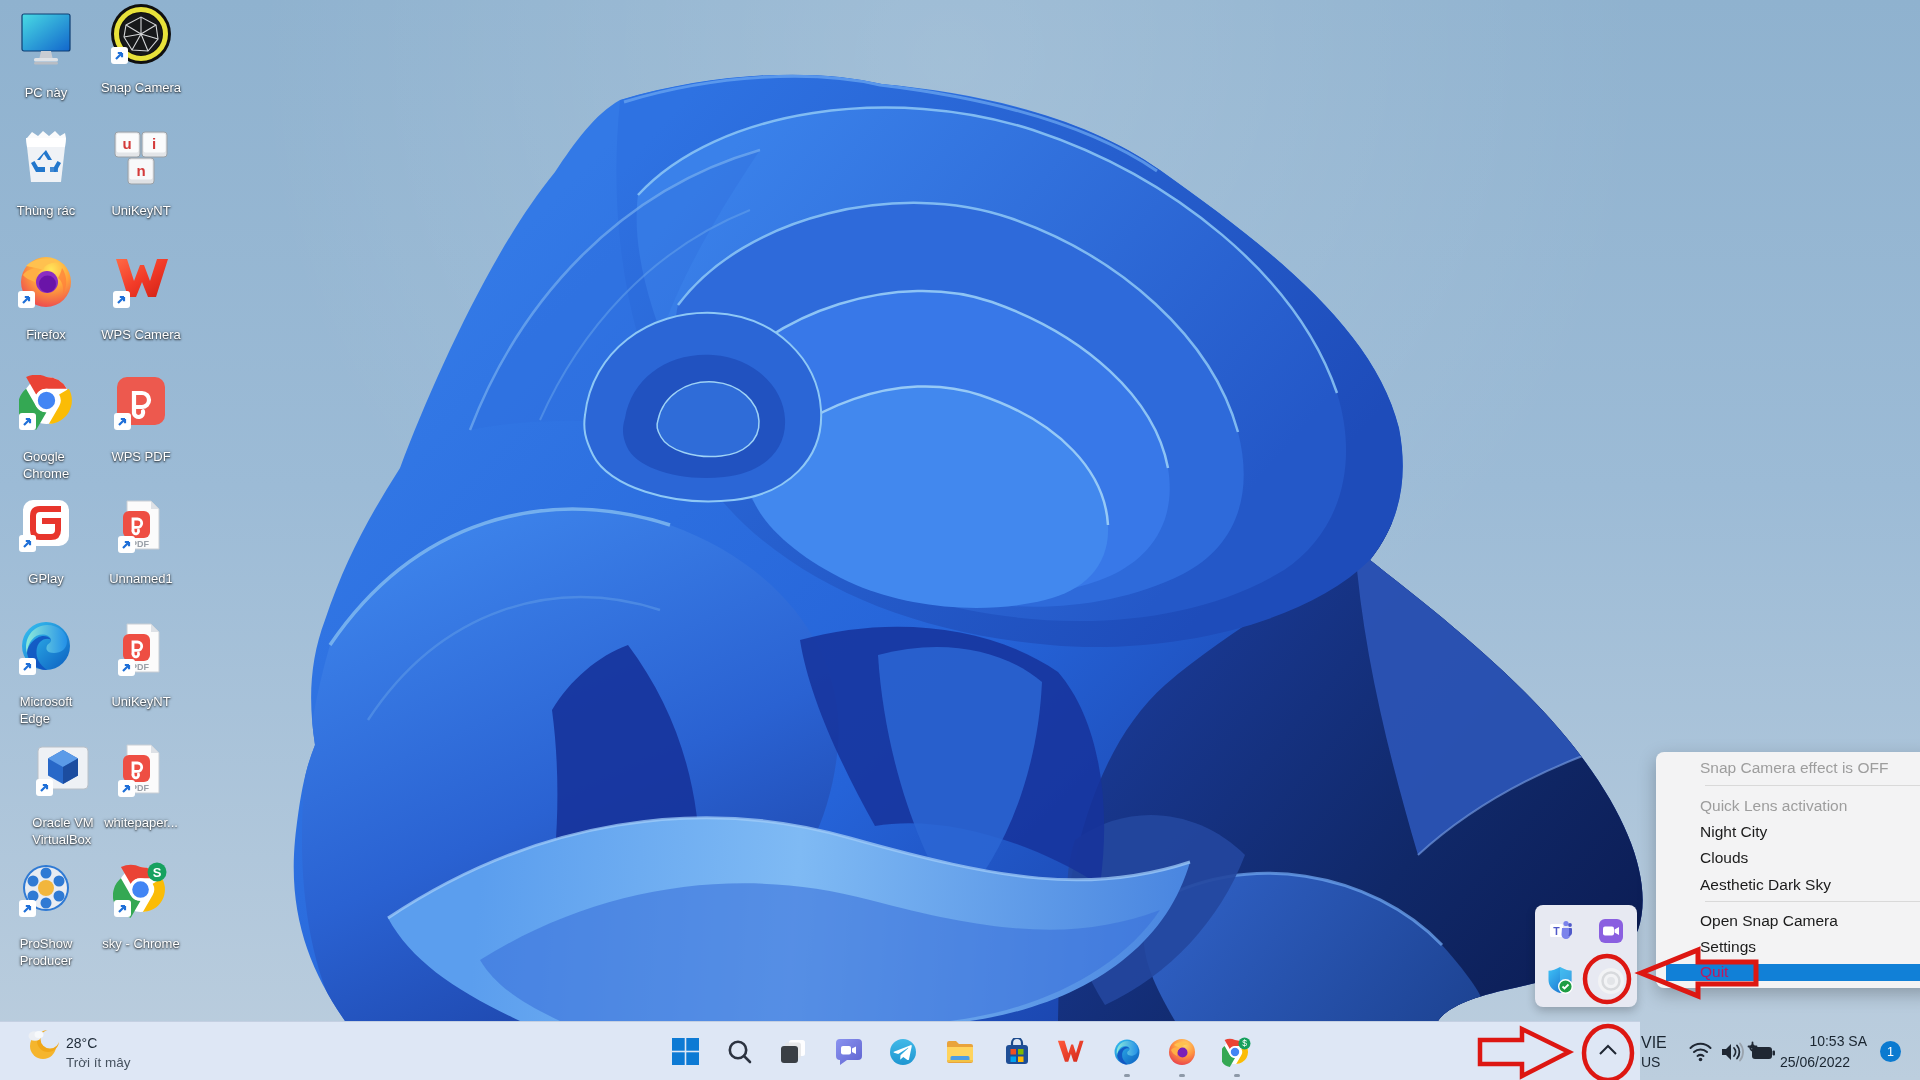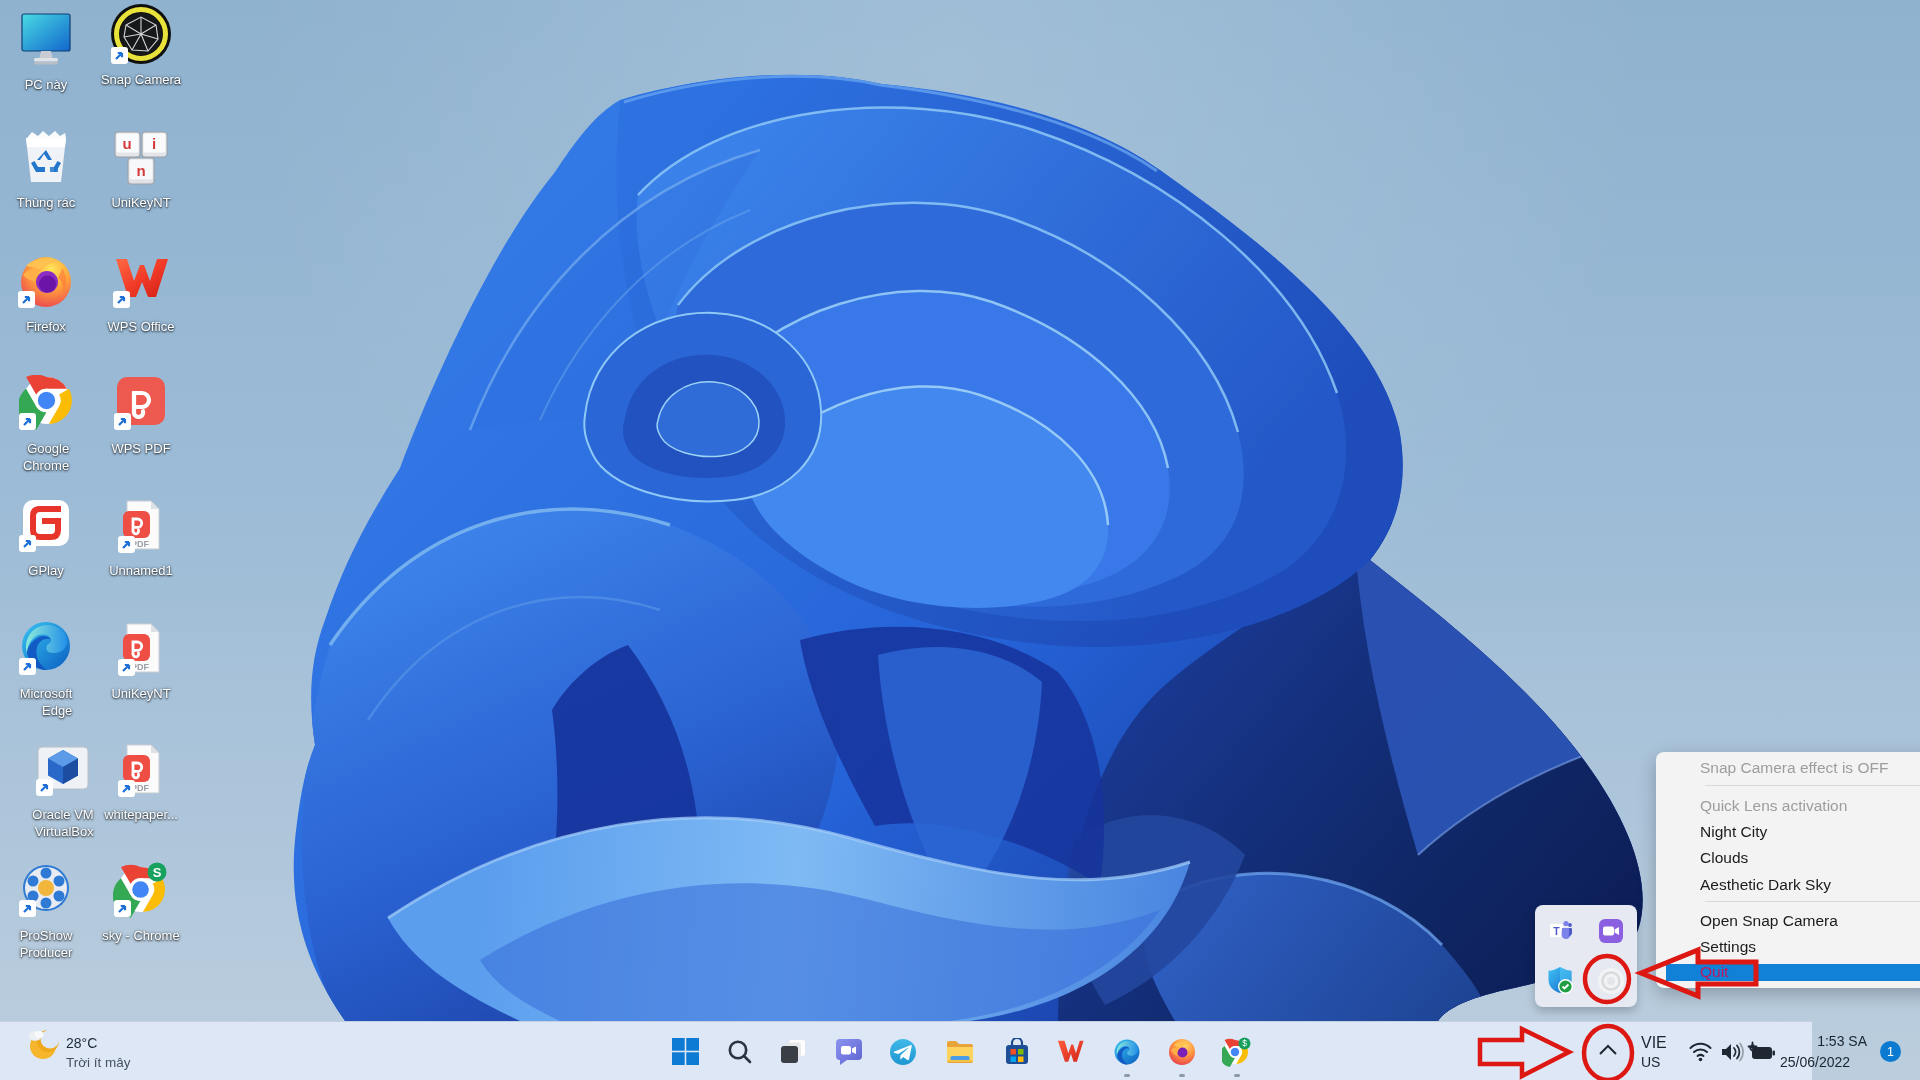--- a/index.html
+++ b/index.html
@@ -1,23 +1,23 @@
 <!DOCTYPE html>
 <html><head>
 <meta charset="utf-8">
 <style>
   * { margin:0; padding:0; box-sizing:border-box; }
   html,body { width:1920px; height:1080px; overflow:hidden; font-family:"Liberation Sans", sans-serif; }
   #stage { position:relative; width:1920px; height:1080px; overflow:hidden; }
   #wall { position:absolute; left:0; top:0; }
   .ico { position:absolute; width:90px; display:flex; flex-direction:column; align-items:center; }
   .ico .art { position:relative; height:62px; display:flex; align-items:center; justify-content:center; }
-  .ico .lbl { margin-top:7px; font-size:13px; line-height:16.5px; color:#fff; text-align:right;
+  .ico .lbl { margin-top:15px; font-size:13px; line-height:16.5px; color:#fff; text-align:left;
               text-shadow:0 1px 2px rgba(0,0,0,.8), 0 0 3px rgba(0,0,0,.5); }
-  #taskbar { position:absolute; left:0; top:1021px; width:1812px; height:59px; background:#dee7f5;
+  #taskbar { position:absolute; left:0; top:1021px; width:1640px; height:59px; background:#dee7f5;
              border-top:1px solid rgba(120,140,170,.25);padding-left:21px; }
   .tb-ic { position:absolute; top:0; width:40px; height:59px; display:flex; align-items:center; justify-content:center; }
   .runline { position:absolute; top:52px; width:6px; height:3px; border-radius:2px; background:#8d99a8; }
   #menu { position:absolute; left:1621px; top:752px; width:281px; height:236px; background:#f3f3f4;
           border-radius:8px; box-shadow:0 6px 18px rgba(0,0,0,.25); font-size:15.5px; color:#1b1b1b;margin-left:35px; }
   #menu .mi { position:absolute; left:44px; }
   #flyout { position:absolute; left:1535px; top:905px; width:102px; height:102px; background:#e7e9f2;
             border-radius:8px; box-shadow:0 4px 10px rgba(0,0,0,.22); }
   svg { display:block; }
 </style>
@@ -264,21 +264,21 @@
               <linearGradient id="wpsw" x1="0" y1="0" x2="1" y2="1">
                 <stop offset="0" stop-color="#ff6a45"></stop>
                 <stop offset=".5" stop-color="#f23b28"></stop>
                 <stop offset="1" stop-color="#cf1f14"></stop>
               </linearGradient>
             </defs>
         <path d="M4,6 h11 l7,22 6,-16 h4 l6,16 7,-22 h11 l-12,38 h-8 l-6,-15 -6,15 h-8 Z" fill="url(#wpsw)"></path>
         <use href="#shortcut" x="1" y="38"></use>
       </svg>
         </div>
-      <div class="lbl">WPS Office</div>
+      <div class="lbl">WPS Camera</div>
     </div>
 
     <div class="ico" style="left:1px;top:372px">
       <div class="art">
           <svg width="54" height="56" viewBox="0 0 54 56">
         <use href="#chromeicon" transform="translate(3,1) scale(1.02)"></use>
         <use href="#shortcut" x="0" y="38"></use>
       </svg>
         </div>
       <div class="lbl">Google<br>Chrome</div>
@@ -594,21 +594,21 @@
       <path d="M3,9 h4 l5,-5 v16 l-5,-5 h-4 Z" fill="#1f2733"></path>
       <path d="M15,8 a6,6 0 0 1 0,8 M18,5.5 a10,10 0 0 1 0,13" fill="none" stroke="#1f2733" stroke-width="1.8" stroke-linecap="round"></path>
       <path d="M21,3.5 a13.5,13.5 0 0 1 0,17" fill="none" stroke="#9aa3ad" stroke-width="1.8" stroke-linecap="round"></path>
     </svg>
     <svg style="position:absolute;left:1746px;top:18px" width="30" height="24" viewBox="0 0 30 24">
       <rect x="6" y="7" width="20" height="12" rx="3" fill="#1f2733"></rect>
       <rect x="26.5" y="10.5" width="2.5" height="5" rx="1" fill="#1f2733"></rect>
       <path d="M6.5,2.5 v4 M2.5,6.5 h8 M4,6.5 a5,5 0 0 0 5,5" fill="none" stroke="#1f2733" stroke-width="1.8" stroke-linecap="round"></path>
       <circle cx="6.5" cy="6.5" r="2.2" fill="#1f2733"></circle>
     </svg>
-    <div style="position:absolute;left:1790px;top:11px;width:77px;text-align:right;font-size:14px;color:#1a2530">1:53 SA</div>
+    <div style="position:absolute;left:1790px;top:11px;width:77px;text-align:right;font-size:14px;color:#1a2530">10:53 SA</div>
     <div style="position:absolute;left:1780px;top:32px;width:87px;text-align:left;font-size:14px;color:#1a2530">25/06/2022</div>
     <div style="position:absolute;left:1880px;top:19px;width:21px;height:21px;border-radius:50%;background:#0b7ad0;color:#fff;font-size:12.5px;display:flex;align-items:center;justify-content:center">1</div>
   </div>
 
   <svg id="annot" width="1920" height="1080" viewBox="0 0 1920 1080" style="position:absolute;left:0;top:0;pointer-events:none">
 
     <ellipse cx="1607" cy="979" rx="22" ry="23" fill="none" stroke="#dd1712" stroke-width="4.5"></ellipse>
 
     <path d="M1641,973 L1698,950 L1698,962 L1756,962 L1756,984 L1698,984 L1698,996 Z" fill="none" stroke="#dd1712" stroke-width="5" stroke-linejoin="miter"></path>
 

